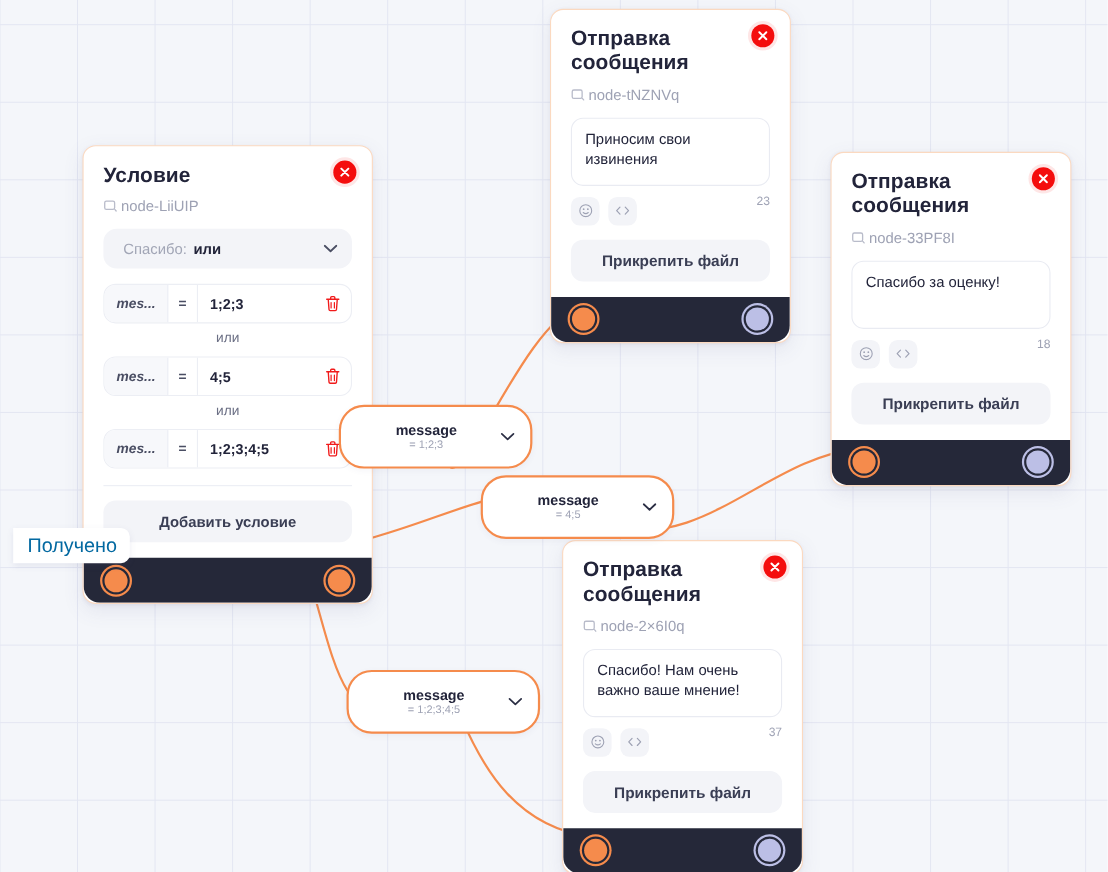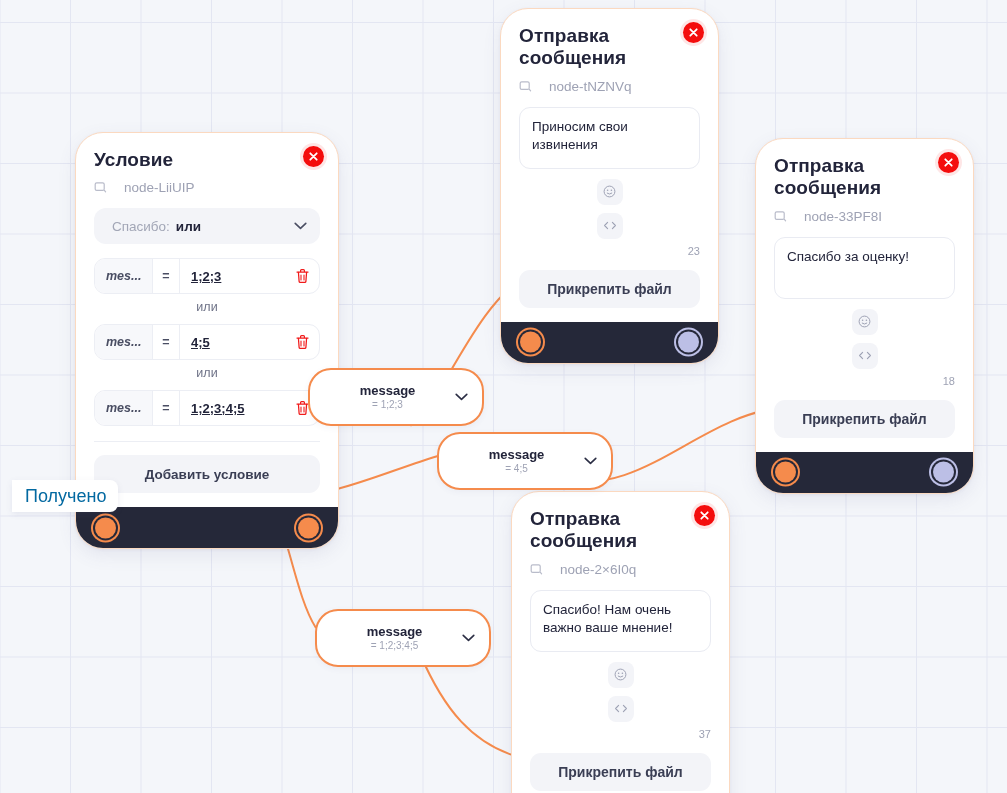--- a/index.html
+++ b/index.html
@@ -25,42 +25,42 @@
     pointer-events: none;
     z-index: 1;
   }
   .edge-path { fill: none; stroke: #f58b4c; stroke-width: 2; }
 
   
   .node {
     position: absolute;
     background: #ffffff;
     border: 1px solid #fbd9c0;
-    border-radius: 28px;
+    border-radius: 12px;
     box-shadow: 0 6px 18px rgba(90,90,140,0.10), 0 1px 3px rgba(90,90,140,0.07);
     z-index: 5;
     overflow: hidden;
   }
   .node-body { padding: 16px 18px 14px 18px; }
   .node-title {
     font-size: 19px; font-weight: bold; color: #22243a;
     line-height: 1.18; letter-spacing: .1px;
     max-width: 150px;
     white-space: pre-line;
   }
   .close-btn {
     position: absolute; top: 13px; right: 14px;
     width: 21px; height: 21px; border-radius: 50%;
     background: #f40d0d; border: none; cursor: pointer;
     display: flex; align-items: center; justify-content: center;
     box-shadow: 0 0 0 3px rgba(244,13,13,0.10);
   }
   .close-btn svg { display:block; }
   .node-id-row {
-    display: flex; align-items: center; gap: 17px;
+    display: flex; align-items: center; gap: 3px;
     margin-top: 9px; color: #9ea2b4; font-size: 13.5px;
   }
   .node-id-row .nid-icon { flex: 0 0 auto; display:block; }
 
   
   .operator-select {
     margin-top: 13px;
     height: 36px; border-radius: 12px;
     background: #f3f4f8;
     display: flex; align-items: center;
@@ -89,21 +89,21 @@
     font-style: italic;
   }
   .cond-op {
     width: 27px; height:100%;
     display:flex; align-items:center; justify-content:center;
     font-size: 12.5px; font-weight: bold; color: #4a4e63;
     border-right: 1px solid #eceef4;
   }
   .cond-val {
     flex: 1; padding-left: 11px;
-    font-size: 13px; font-weight: bold; color: #22243a; text-decoration: underline;
+    font-size: 13px; font-weight: bold; color: #22243a;
   }
   .trash-btn {
     width: 34px; height: 100%;
     display: flex; align-items: center; justify-content: center;
     background: transparent; border: none; cursor: pointer;
   }
   .row-sep {
     text-align: center; font-size: 12.5px; color: #6c7085;
     margin-top: 6px; margin-bottom: -4px;
   }
@@ -119,21 +119,21 @@
   .msg-textarea {
     margin-top: 13px;
     width: 100%; height: 62px;
     border: 1px solid #e9ebf2; border-radius: 11px;
     padding: 10px 12px;
     font-family: inherit; font-size: 13.5px; color: #22243a;
     line-height: 1.35; resize: none; background: #fff;
     overflow: hidden;
   }
   .msg-tools {
-    margin-top: 10px; display: flex; align-items: center; gap: 8px; flex-direction: column;
+    margin-top: 10px; display: flex; align-items: center; gap: 8px;
   }
   .tool-btn {
     width: 26px; height: 26px; border-radius: 8px;
     background: #f3f4f8; border: none; cursor: pointer;
     display: flex; align-items: center; justify-content: center;
   }
   .char-count {
     margin-left: auto; font-size: 11px; color: #9ea2b4;
     align-self: flex-start; margin-top: -2px;
   }

